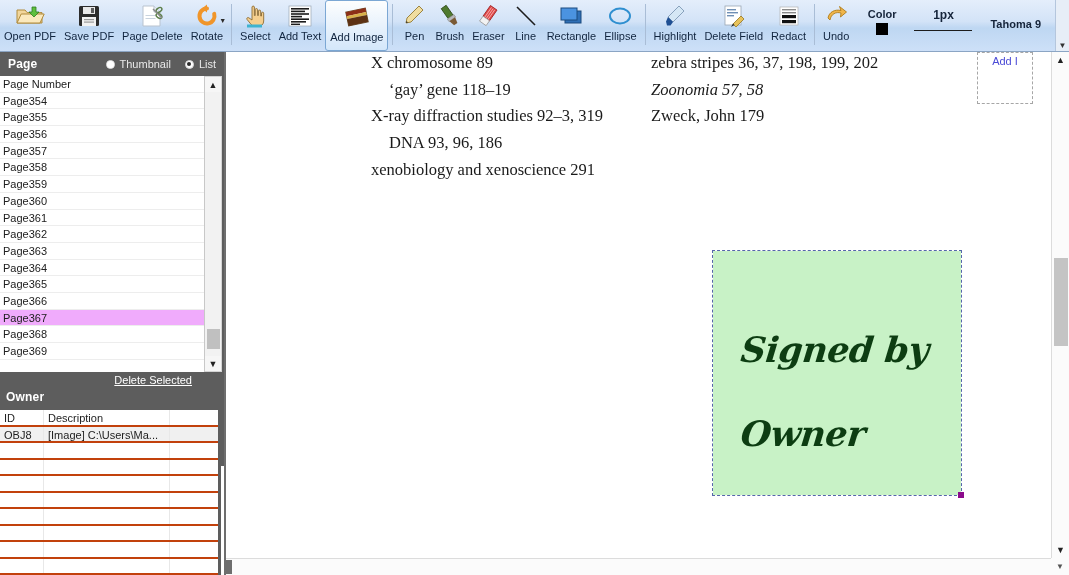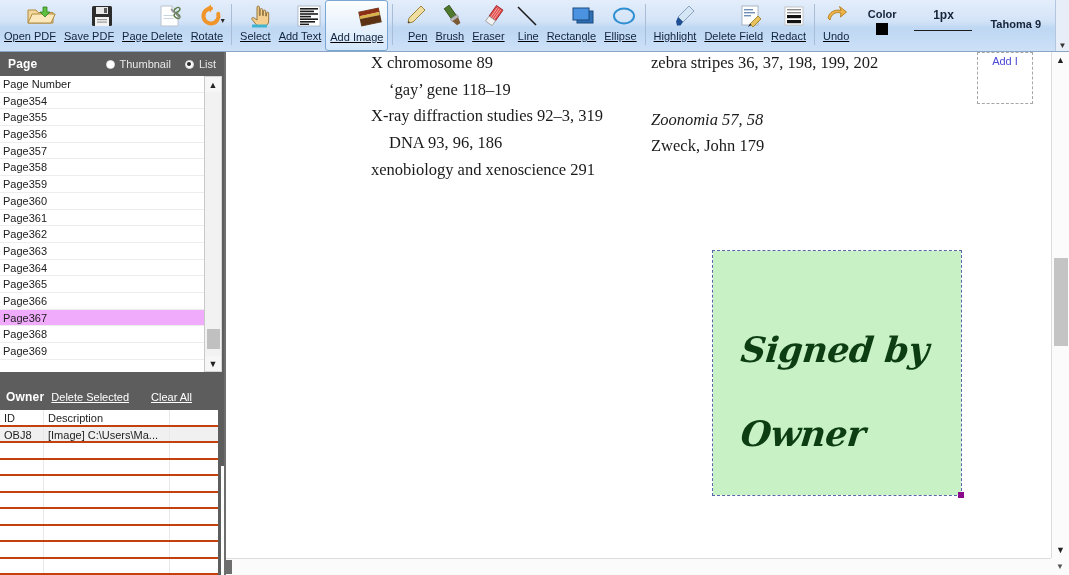--- a/index.html
+++ b/index.html
@@ -15,25 +15,24 @@
   
   #toolbar {
     position: absolute; left: 0; top: 0; width: 1069px; height: 52px;
     background: linear-gradient(to bottom, #e4eefb 0%, #d3e3f7 42%, #bed7f2 55%, #cde0f8 100%);
     border-bottom: 1px solid #8ba5c4;
     display: flex; align-items: stretch;
     overflow: hidden;
   }
   .tb-btn {
     position: relative;
-    display: flex; flex-direction: column; align-items: flex-end; justify-content: flex-start;
+    display: flex; flex-direction: column; align-items: center; justify-content: flex-start;
     padding: 3px 4px 0 4px;
     min-width: 34px;
     cursor: default;
-    text-decoration: underline;
   }
   .tb-ico { height: 26px; display: flex; align-items: center; justify-content: center; }
   .tb-lab {
     font-size: 11px; color: #10243e; white-space: nowrap;
     margin-top: 1px; letter-spacing: 0px;
   }
   .tb-btn.selected {
     border: 1px solid #7ba7d4;
     border-radius: 3px;
     background: linear-gradient(to bottom,#fdfefe 0%, #e8f2fc 50%, #d4e7fa 100%);
@@ -111,21 +110,21 @@
   .sb-thumb { position: absolute; left: 2px; width: 13px; background: #c0c0c0; }
 
   #object-head {
     position: absolute; left: 0; top: 332px; width: 224px; height: 26px;
     background: #5d5d5d; color: #fff; display: flex; align-items: center; padding: 0 6px;
   }
   .obj-link {
     font-size: 11px; color: #ffffff; text-decoration: underline; cursor: pointer;
   }
   #object-head .panel-title { font-size: 12px; }
-  #obj-actions { margin-left: auto; display: flex; gap: 22px; padding-right: 26px; }
+  #obj-actions { margin-left: auto; display: flex; gap: 22px; padding-right: 26px; flex-direction: column; }
 
   #object-table {
     position: absolute; left: 0; top: 358px; width: 221px; height: 165px;
     background: #ffffff; border-right: 3px solid #5d5d5d;
   }
   .otbl-row { display: flex; height: 16.5px; border-bottom: 2px solid #c2410c; }
   .otbl-row.sel { background: #f0f0f0; }
   .otc {
     font-size: 11px; color: #1d1d1d; line-height: 16.5px;
     padding-left: 4px; white-space: nowrap; overflow: hidden;
@@ -146,21 +145,21 @@
     background: #ffffff;
   }
   .doc-col {
     position: absolute; font-family: "Liberation Serif", serif;
     font-size: 16.5px; color: #1a1a1a; line-height: 1.62;
   }
   #col-left { left: 145px; top: -2px; }
   #col-right { left: 425px; top: -2px; }
   .doc-line { white-space: nowrap; }
   .doc-indent { padding-left: 18px; }
-  .doc-ital { font-style: italic; margin-top: 30px; }
+  .doc-ital { font-style: italic; }
 
   
   #placed-image {
     position: absolute; left: 487px; top: 199px; width: 248px; height: 244px;
     background: #c8f2c6;
     outline: 1px dashed #5566aa;
     outline-offset: 0px;
   }
   #placed-image .sig {
     position: absolute; left: 28px;

